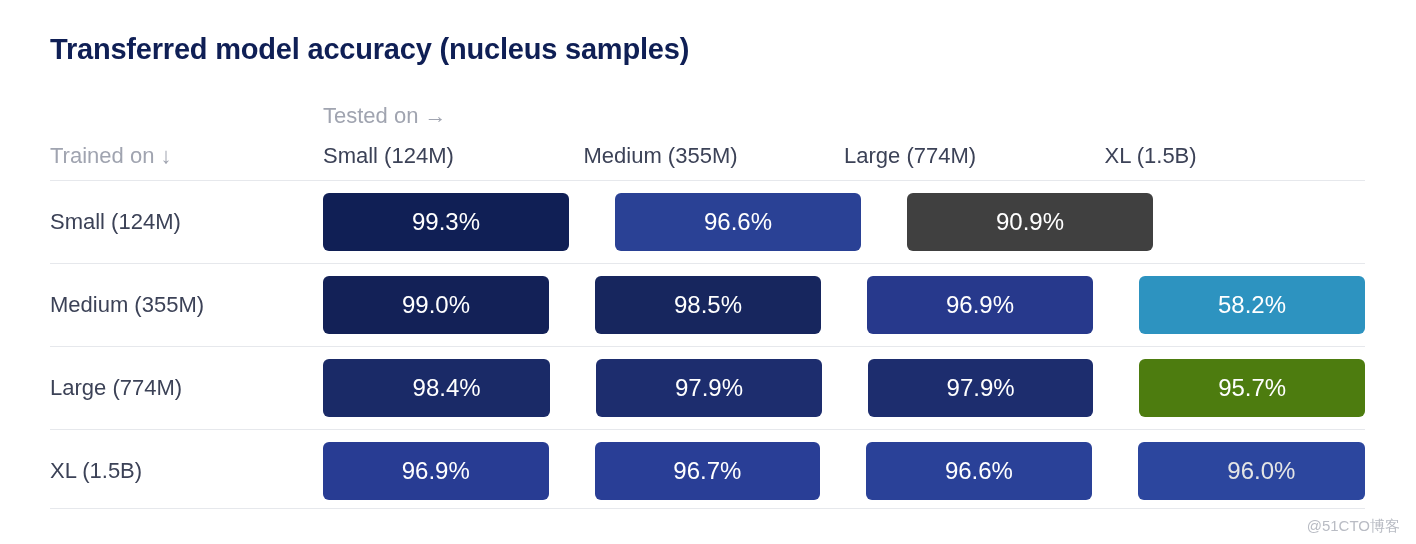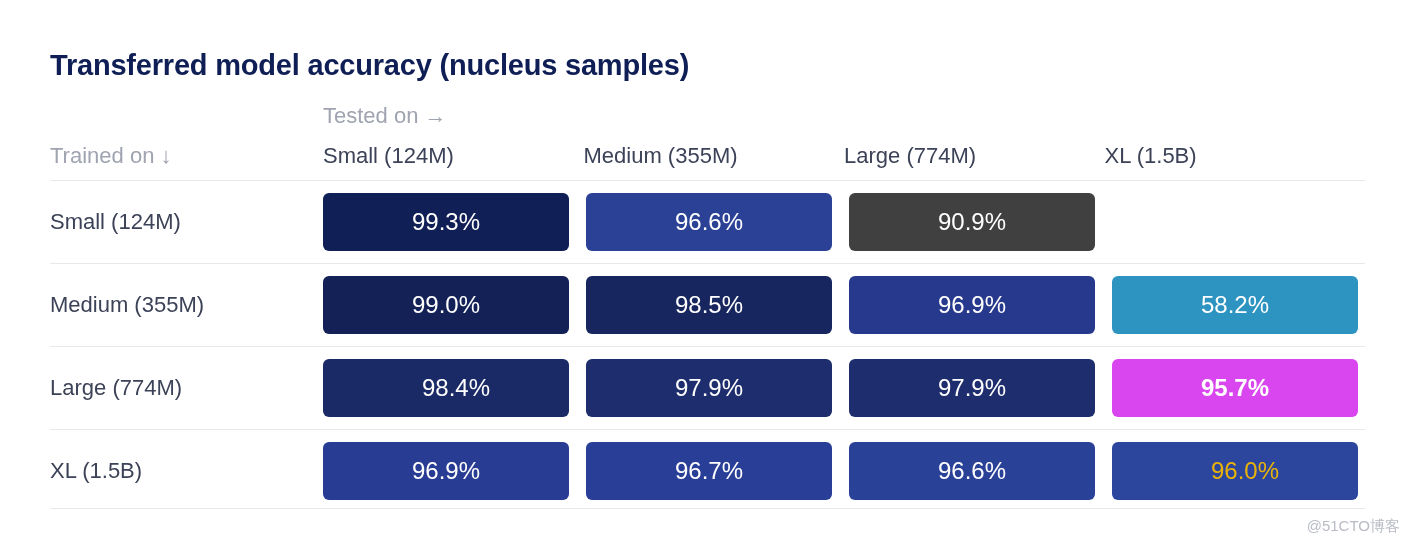--- a/index.html
+++ b/index.html
@@ -20,21 +20,21 @@
     position: absolute;
     left: 0; top: 0;
     width: 1416px;
     height: 544px;
     box-sizing: border-box;
   }
 
   .fig-title {
     position: absolute;
     left: 50px;
-    top: 49px;
+    top: 33px;
     font-size: 29px;
     font-weight: bold;
     color: #0f1f55;
     letter-spacing: -0.2px;
     white-space: nowrap;
   }
 
   .matrix {
     position: absolute;
     left: 50px;
@@ -92,20 +92,21 @@
     width: 273px;
     font-size: 22px;
     color: #3c4257;
     white-space: nowrap;
     flex: none;
   }
   .cells {
     display: flex;
     flex: none;
     width: 1042px;
+    gap: 29px;
   }
   .cell {
     width: 246px;
     height: 58px;
     margin-right: 17px;
     border-radius: 6px;
     display: flex;
     align-items: center;
     justify-content: center;
     font-size: 24px;
@@ -169,31 +170,31 @@
         <div class="cell" style="background-color: rgb(45, 147, 192); color: rgb(255, 255, 255);">58.2%</div>
       </div>
     </div>
 
     <div class="row">
       <div class="row-label">Large (774M)</div>
       <div class="cells">
         <div class="cell" style="background-color: rgb(26, 42, 103); color: rgb(255, 255, 255); padding-left: 20px;">98.4%</div>
         <div class="cell" style="background-color: rgb(29, 45, 110); color: rgb(255, 255, 255);">97.9%</div>
         <div class="cell" style="background-color: rgb(29, 45, 110); color: rgb(255, 255, 255);">97.9%</div>
-        <div class="cell" style="background-color: #d946ef; color: rgb(255, 255, 255); font-weight: bold;">95.7%</div>
+        <div class="cell" style="background-color: #4d7c0f; color: rgb(255, 255, 255);">95.7%</div>
       </div>
     </div>
 
     <div class="row">
       <div class="row-label">XL (1.5B)</div>
       <div class="cells">
         <div class="cell" style="background-color: rgb(40, 60, 147); color: rgb(255, 255, 255);">96.9%</div>
         <div class="cell" style="background-color: rgb(41, 62, 150); color: rgb(255, 255, 255);">96.7%</div>
         <div class="cell" style="background-color: rgb(42, 65, 152); color: rgb(255, 255, 255);">96.6%</div>
-        <div class="cell" style="background-color: rgb(44, 70, 158); color: #eab308; padding-left: 20px;">96.0%</div>
+        <div class="cell" style="background-color: rgb(44, 70, 158); color: #e5e5e5; padding-left: 20px;">96.0%</div>
       </div>
     </div>
 
   </div>
 
   <div class="bottom-rule"></div>
 
   <div class="watermark">@51CTO博客</div>
 
 </div>

